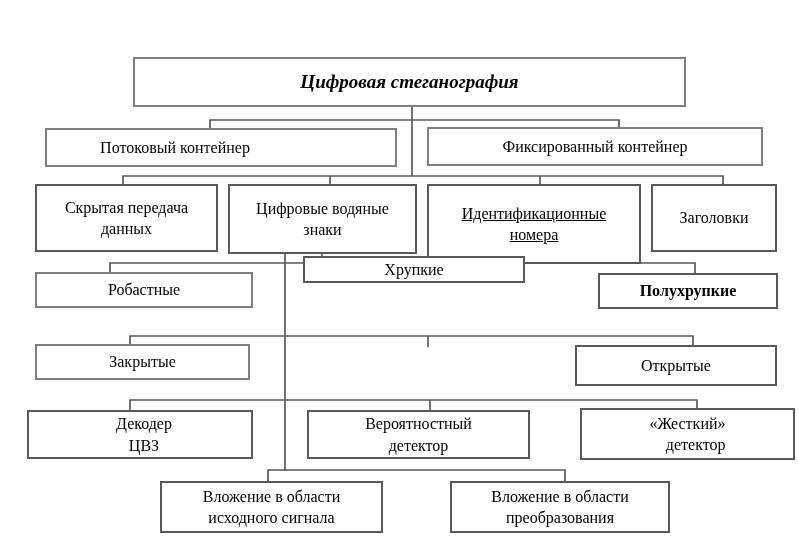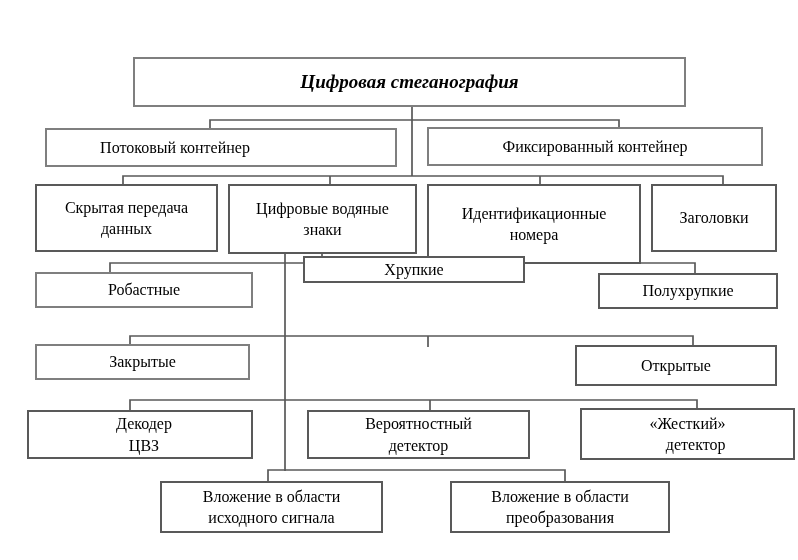--- a/index.html
+++ b/index.html
@@ -71,38 +71,38 @@
   <div class="box" style="left:35px;top:184px;width:183px;height:68px;">
     <span>Скрытая передача
 данных</span>
   </div>
 
   <div class="box" style="left:228px;top:184px;width:189px;height:70px;">
     <span>Цифровые водяные
 знаки</span>
   </div>
 
-  <div class="box" style="left:427px;top:184px;width:214px;height:80px;">
+  <div class="box" style="left:427px;top:184px;width:214px;height:80px;text-decoration:underline;">
     <span>Идентификационные
 номера</span>
   </div>
 
   <div class="box" style="left:651px;top:184px;width:126px;height:68px;">
     <span>Заголовки</span>
   </div>
 
   <div class="box gray" style="left:35px;top:272px;width:218px;height:36px;">
     <span>Робастные</span>
   </div>
 
   <div class="box" style="left:303px;top:256px;width:222px;height:27px;text-align:center;">
     <span>Хрупкие</span>
   </div>
 
-  <div class="box" style="left:598px;top:273px;width:180px;height:36px;">
+  <div class="box" style="left:598px;top:273px;width:180px;height:36px;font-weight:bold;">
     <span>Полухрупкие</span>
   </div>
 
   <div class="box gray" style="left:35px;top:344px;width:215px;height:36px;">
     <span>Закрытые</span>
   </div>
 
 
   <div class="box" style="left:575px;top:345px;width:202px;height:41px;">
     <span>Открытые</span>

